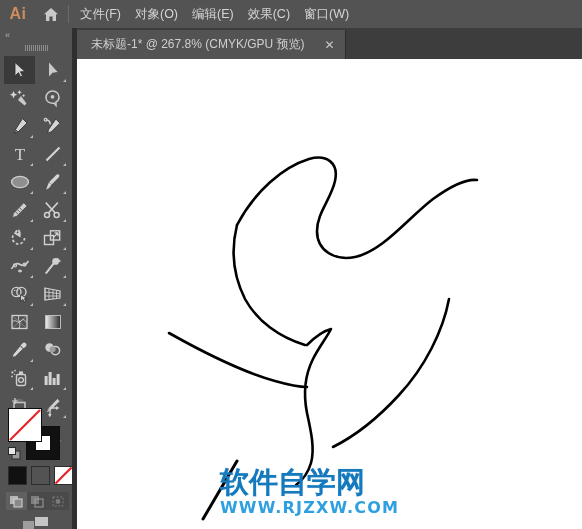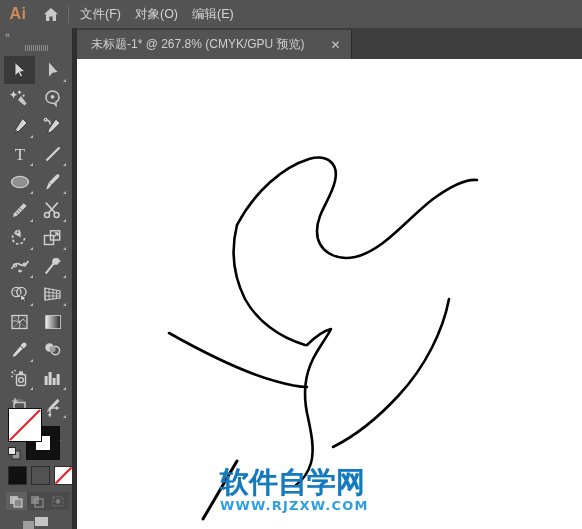--- a/index.html
+++ b/index.html
@@ -44,21 +44,21 @@
   
   .tabbar {
     position: absolute; left: 77px; top: 28px;
     width: 505px; height: 31px;
     background: #3d3d3d;
   }
   .tab {
     position: absolute; left: 0; top: 2px;
     height: 29px; padding: 0 8px 0 14px;
     background: #535353;
-    display: flex; align-items: center; gap: 24px;
+    display: flex; align-items: center; gap: 18px;
     border-right: 1px solid #2b2b2b;
   }
   .tab-title {
     color: #cfcfcf; font-size: 12px; white-space: nowrap;
   }
   .tab-close {
     color: #c8c8c8; font-size: 12px; line-height: 1;
     width: 14px; height: 14px;
     display: flex; align-items: center; justify-content: center;
     cursor: pointer;
@@ -195,21 +195,21 @@
   .wm-cn {
     font-family: "DejaVu Sans", "Liberation Sans", sans-serif;
     font-size: 29px; font-weight: bold;
     color: #1479bd;
     letter-spacing: 0px;
     line-height: 1.05;
     text-shadow: 0 0 1px rgba(20,121,189,0.4);
   }
   .wm-en {
     font-family: "DejaVu Sans", "Liberation Sans", sans-serif;
-    font-size: 13px; font-weight: bold;
+    font-size: 16px; font-weight: bold;
     color: #2e9fe0;
     letter-spacing: 1.2px;
     margin-top: 1px;
   }
 </style>
 </head>
 <body>
 
 <div id="app">
 
@@ -218,20 +218,22 @@
     <div class="home-icon">
       <svg width="16" height="15" viewBox="0 0 16 15">
         <path d="M8 1 L15 7.2 L13 7.2 L13 14 L9.6 14 L9.6 9.4 L6.4 9.4 L6.4 14 L3 14 L3 7.2 L1 7.2 Z" fill="#c9c9c9"></path>
       </svg>
     </div>
     <div class="menu-sep"></div>
     <div class="menu-items" id="menu-items">
         <div class="menu-item">文件(F)</div>
         <div class="menu-item">对象(O)</div>
         <div class="menu-item">编辑(E)</div>
+        <div class="menu-item">效果(C)</div>
+        <div class="menu-item">窗口(W)</div>
       </div>
   </div>
 
   <div class="tabbar">
     <div class="tab">
       <span class="tab-title">未标题-1* @ 267.8% (CMYK/GPU 预览)</span>
       <span class="tab-close">✕</span>
     </div>
   </div>
 

